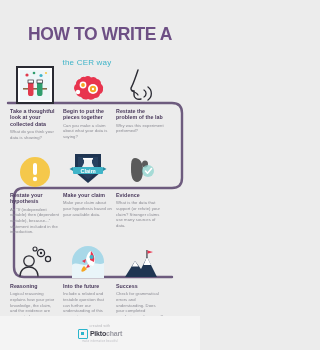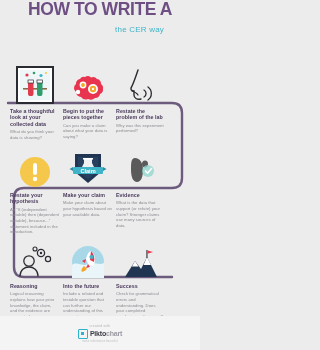--- a/index.html
+++ b/index.html
@@ -5,29 +5,29 @@
   html,body{margin:0;padding:0;}
   body{
     width:200px;height:350px;overflow:hidden;
     background:#ececec;
     font-family:"Liberation Sans",sans-serif;
     position:relative;
   }
   .page{position:relative;width:200px;height:350px;}
 
   
-  .header{padding:1px 10px 0 10px;text-align:center;}
+  .header{padding:26px 10px 0 10px;text-align:center;}
   .title{
     color:#6d4f84;font-weight:bold;line-height:1.02;
     font-size:17.5px;letter-spacing:-0.4px;margin:0;
   }
   .title .l2{display:block;}
   .subtitle{
-    color:#3fb4c8;font-size:8px;margin:6px 0 0 0;
-    text-align:right;padding-right:26px;letter-spacing:.2px;
+    color:#3fb4c8;font-size:8px;margin:14px 0 0 0;
+    text-align:center;padding-right:26px;letter-spacing:.2px;
   }
 
   
   .path-svg{position:absolute;left:0;top:0;width:200px;height:350px;pointer-events:none;}
 
   
   .row{position:absolute;left:0;width:200px;}
   .icons{display:flex;height:42px;align-items:flex-end;justify-content:flex-start;}
   .icon-cell{width:53px;display:flex;align-items:flex-end;justify-content:center;}
   .cols{display:flex;}

